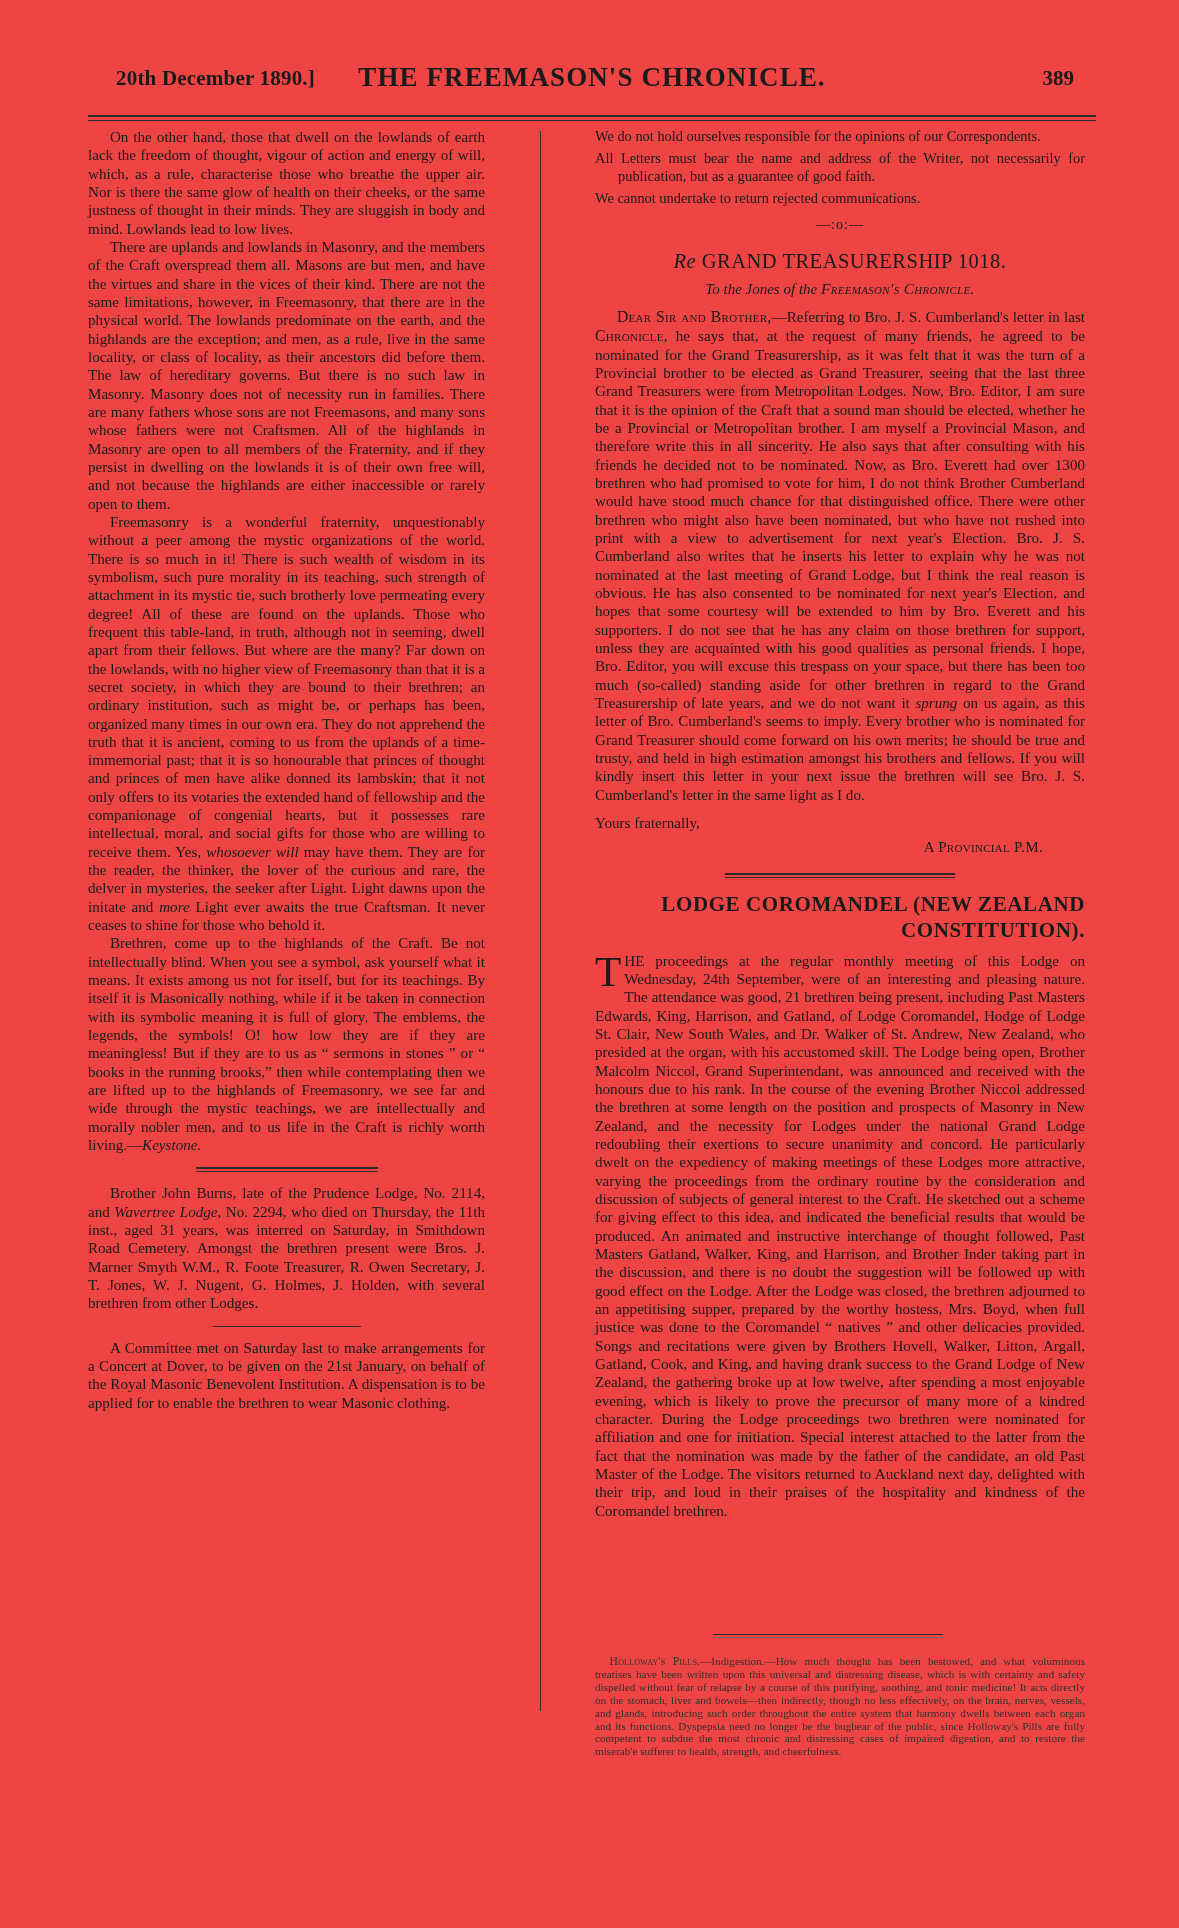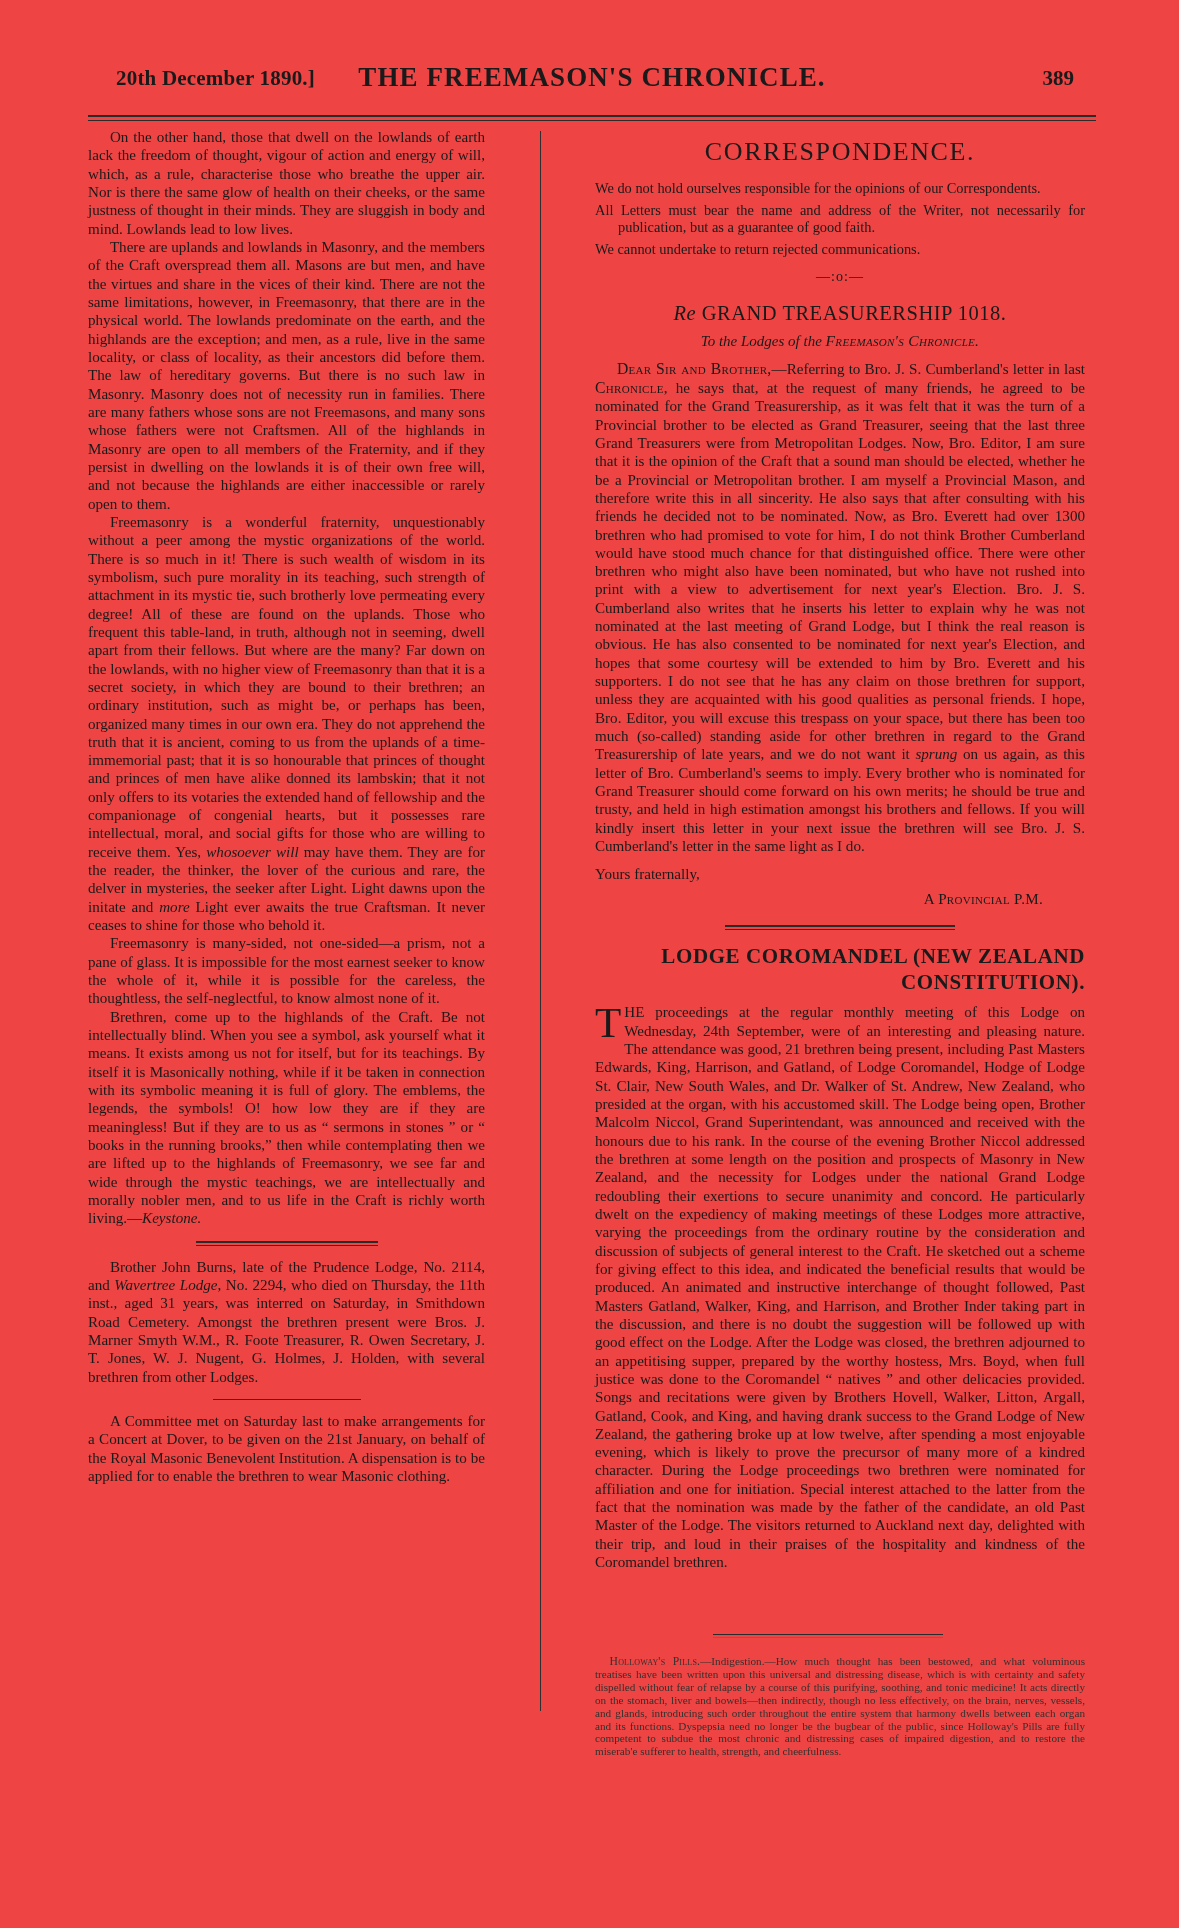--- a/index.html
+++ b/index.html
@@ -236,46 +236,44 @@
 
   <div class="col-divider"></div>
 
   <div class="col col-left">
 
     <p>On the other hand, those that dwell on the lowlands of earth lack the freedom of thought, vigour of action and energy of will, which, as a rule, characterise those who breathe the upper air. Nor is there the same glow of health on their cheeks, or the same justness of thought in their minds. They are sluggish in body and mind. Lowlands lead to low lives.</p>
     <p>There are uplands and lowlands in Masonry, and the members of the Craft overspread them all. Masons are but men, and have the virtues and share in the vices of their kind. There are not the same limitations, however, in Freemasonry, that there are in the physical world. The lowlands predominate on the earth, and the highlands are the exception; and men, as a rule, live in the same locality, or class of locality, as their ancestors did before them. The law of hereditary governs. But there is no such law in Masonry. Masonry does not of necessity run in families. There are many fathers whose sons are not Freemasons, and many sons whose fathers were not Craftsmen. All of the highlands in Masonry are open to all members of the Fraternity, and if they persist in dwelling on the lowlands it is of their own free will, and not because the highlands are either inaccessible or rarely open to them.</p>
 
     <p><span>Freemasonry is a wonderful fraternity, unquestionably without a peer among the mystic organizations of the world. There is so much in it! There is such wealth of wisdom in its symbolism, such pure morality in its teaching, such strength of attachment in its mystic tie, such brotherly love permeating every degree! All of these are found on the uplands. Those who frequent this table-land, in truth, although not in seeming, dwell apart from their fellows. But where are the many? Far down on the lowlands, with no higher view of Freemasonry than that it is a secret society, in which they are bound to their brethren; an ordinary institution, such as might be, or perhaps has been, organized many times in our own era. They do not apprehend the truth that it is ancient, coming to us from the uplands of a time-immemorial past; that it is so honourable that princes of thought and princes of men have alike donned its lambskin; that it not only offers to its votaries the extended hand of fellowship and the companionage of congenial hearts, but it possesses rare intellectual, moral, and social gifts for those who are willing to receive them. Yes, </span><i>whosoever will</i><span> may have them. They are for the reader, the thinker, the lover of the curious and rare, the delver in mysteries, the seeker after Light. Light dawns upon the initate and </span><i>more</i><span> Light ever awaits the true Craftsman. It never ceases to shine for those who behold it.</span></p>
 
-    <p>Freemasonry is many-sided, not one-sided—a prism, not a pane of glass. It is impossible for the most earnest seeker to know the whole of it, while it is possible for the careless, the thoughtless, the self-neglectful, to know almost none of it.</p>
 
     <p><span>Brethren, come up to the highlands of the Craft. Be not intellectually blind. When you see a symbol, ask yourself what it means. It exists among us not for itself, but for its teachings. By itself it is Masonically nothing, while if it be taken in connection with its symbolic meaning it is full of glory. The emblems, the legends, the symbols! O! how low they are if they are meaningless! But if they are to us as “ sermons in stones ” or “ books in the running brooks,” then while contemplating then we are lifted up to the highlands of Freemasonry, we see far and wide through the mystic teachings, we are intellectually and morally nobler men, and to us life in the Craft is richly worth living.—</span><i>Keystone.</i></p>
 
     <div class="rule-short"></div>
 
     <p><span>Brother John Burns, late of the Prudence Lodge, No. 2114, and </span><i>Wavertree Lodge</i><span>, No. 2294, who died on Thursday, the 11th inst., aged 31 years, was interred on Saturday, in Smithdown Road Cemetery. Amongst the brethren present were Bros. J. Marner Smyth W.M., R. Foote Treasurer, R. Owen Secretary, J. T. Jones, W. J. Nugent, G. Holmes, J. Holden, with several brethren from other Lodges.</span></p>
 
     <div class="rule-short thin"></div>
 
     <p>A Committee met on Saturday last to make arrangements for a Concert at Dover, to be given on the 21st January, on behalf of the Royal Masonic Benevolent Institution. A dispensation is to be applied for to enable the brethren to wear Masonic clothing.</p>
   </div>
 
   <div class="col col-right">
 
-    <h2 class="head-main">CORRESPONDENCE.</h2>
 
     <p class="notice">We do not hold ourselves responsible for the opinions of our Correspondents.</p>
     <p class="notice">All Letters must bear the name and address of the Writer, not necessarily for publication, but as a guarantee of good faith.</p>
     <p class="notice">We cannot undertake to return rejected communications.</p>
 
     <div class="ornament">—:o:—</div>
 
     <h3 class="head-sub"><span class="it">Re</span> <span>GRAND TREASURERSHIP 1018.</span></h3>
 
-    <div class="head-addr"><span>To the Lodges of the </span><span class="sc">Freemason's Chronicle.</span></div>
+    <div class="head-addr"><span>To the Jones of the </span><span class="sc">Freemason's Chronicle.</span></div>
 
     <p><span class="sc">Dear Sir and Brother,</span><span>—Referring to Bro. J. S. Cumberland's letter in last </span><span class="sc">Chronicle</span><span>, he says that, at the request of many friends, he agreed to be nominated for the Grand Treasurership, as it was felt that it was the turn of a Provincial brother to be elected as Grand Treasurer, seeing that the last three Grand Treasurers were from Metropolitan Lodges. Now, Bro. Editor, I am sure that it is the opinion of the Craft that a sound man should be elected, whether he be a Provincial or Metropolitan brother. I am myself a Provincial Mason, and therefore write this in all sincerity. He also says that after consulting with his friends he decided not to be nominated. Now, as Bro. Everett had over 1300 brethren who had promised to vote for him, I do not think Brother Cumberland would have stood much chance for that distinguished office. There were other brethren who might also have been nominated, but who have not rushed into print with a view to advertisement for next year's Election. Bro. J. S. Cumberland also writes that he inserts his letter to explain why he was not nominated at the last meeting of Grand Lodge, but I think the real reason is obvious. He has also consented to be nominated for next year's Election, and hopes that some courtesy will be extended to him by Bro. Everett and his supporters. I do not see that he has any claim on those brethren for support, unless they are acquainted with his good qualities as personal friends. I hope, Bro. Editor, you will excuse this trespass on your space, but there has been too much (so-called) standing aside for other brethren in regard to the Grand Treasurership of late years, and we do not want it </span><i>sprung</i><span> on us again, as this letter of Bro. Cumberland's seems to imply. Every brother who is nominated for Grand Treasurer should come forward on his own merits; he should be true and trusty, and held in high estimation amongst his brothers and fellows. If you will kindly insert this letter in your next issue the brethren will see Bro. J. S. Cumberland's letter in the same light as I do.</span></p>
 
     <div class="signoff-a">Yours fraternally,</div>
     <div class="signoff-b sc">A Provincial P.M.</div>
 
     <div class="rule-short wide"></div>
 
     <h3 class="head-lodge"><span>LODGE COROMANDEL (NEW ZEALAND</span><br><span>CONSTITUTION).</span></h3>
 

